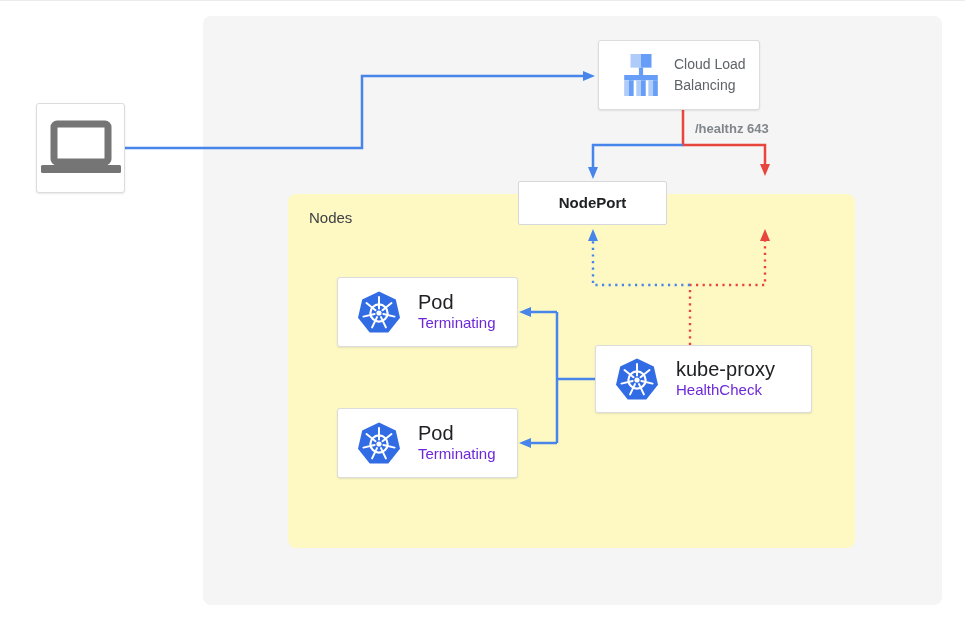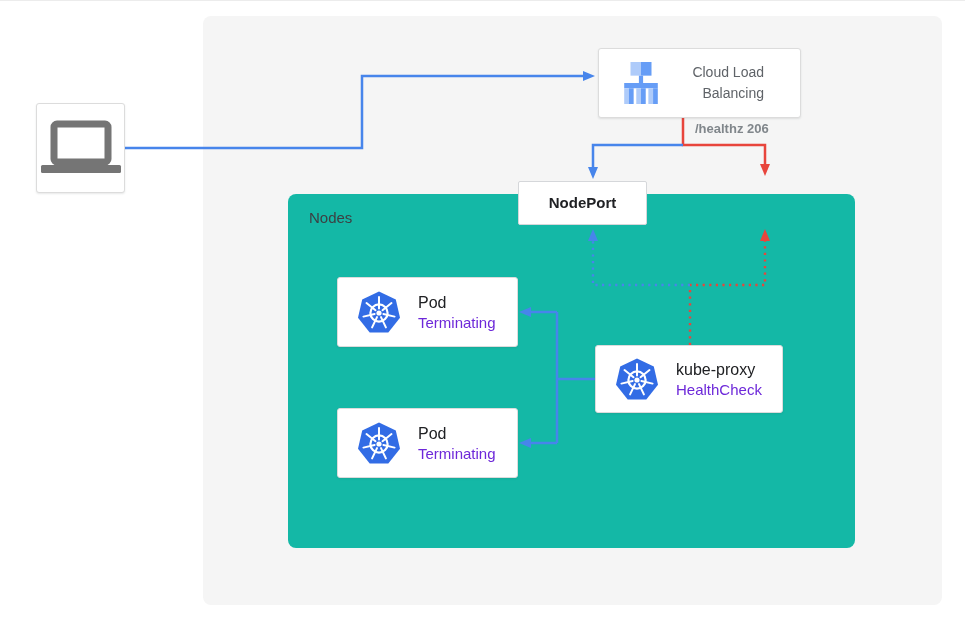--- a/index.html
+++ b/index.html
@@ -3,41 +3,41 @@
 <meta charset="utf-8">
 <style>
   html,body{margin:0;padding:0;background:#ffffff;}
   #canvas{
     position:relative;width:965px;height:623px;overflow:hidden;
     font-family:"Liberation Sans","DejaVu Sans",sans-serif;
     background:#ffffff;
   }
   .top-divider{position:absolute;left:0;top:0;width:965px;height:1px;background:#ececec;}
   .panel{position:absolute;left:203px;top:16px;width:739px;height:589px;background:#f5f5f5;border-radius:8px;}
-  .nodes-group{position:absolute;left:288px;top:194px;width:567px;height:354px;background:#14b8a6;border-radius:8px;z-index:1;}
+  .nodes-group{position:absolute;left:288px;top:194px;width:567px;height:354px;background:#fef9c3;border-radius:8px;z-index:1;}
   .nodes-label{position:absolute;left:21px;top:15px;font-size:15px;color:#3c4043;}
   svg.connectors{position:absolute;left:0;top:0;z-index:2;pointer-events:none;}
   .card{position:absolute;background:#ffffff;border:1px solid #dcdcdc;border-radius:3px;
         box-shadow:0 1px 2px rgba(60,64,67,.12);z-index:3;display:flex;align-items:center;box-sizing:border-box;}
   .client-box{left:36px;top:103px;width:89px;height:90px;justify-content:center;}
-  .clb-box{left:598px;top:48px;width:203px;height:70px;text-align:right;}
+  .clb-box{left:598px;top:40px;width:162px;height:70px;}
   .clb-icon{margin-left:23px;flex:0 0 auto;}
   .clb-label{margin-left:14px;width:90px;font-size:14px;line-height:21px;color:#5f6368;}
   .port-box{position:absolute;background:#fff;border:1px solid #d5d7da;border-radius:2px;z-index:3;
             display:flex;align-items:center;justify-content:center;text-align:center;
             font-weight:bold;font-size:15px;line-height:20px;color:#202124;box-sizing:border-box;}
-  .nodeport-box{left:518px;top:181px;width:129px;height:44px;}
+  .nodeport-box{left:518px;top:181px;width:149px;height:44px;}
   .hc-nodeport-box{left:690px;top:180px;width:150px;height:47px;}
   .k8s-card{display:flex;align-items:center;}
   .pod-box-1{left:337px;top:277px;width:181px;height:70px;}
   .pod-box-2{left:337px;top:408px;width:181px;height:70px;}
-  .kproxy-box{left:595px;top:345px;width:188px;height:68px;}
+  .kproxy-box{left:595px;top:345px;width:217px;height:68px;}
   .k8s-icon{margin-left:17px;flex:0 0 auto;}
   .card-text{margin-left:15px;}
-  .card-title{font-size:16px;color:#202124;line-height:21px;}
+  .card-title{font-size:20px;color:#202124;line-height:21px;}
   .card-subtitle{font-size:15px;color:#6d28d9;line-height:20px;}
   .healthz-label{position:absolute;left:695px;top:121px;z-index:3;font-size:13px;font-weight:bold;color:#80868b;}
 </style>
 </head>
 <body>
 
 <div id="canvas">
 
   <div class="top-divider"></div>
   <div class="panel"></div>
@@ -88,21 +88,21 @@
       <rect x="0" y="25" width="4.5" height="15" fill="#AECBFA"></rect>
       <rect x="4.5" y="25" width="4.5" height="15" fill="#669DF6"></rect>
       <rect x="11.5" y="25" width="4.5" height="15" fill="#AECBFA"></rect>
       <rect x="16" y="25" width="4.5" height="15" fill="#669DF6"></rect>
       <rect x="23" y="25" width="4.5" height="15" fill="#AECBFA"></rect>
       <rect x="27.5" y="25" width="4.5" height="15" fill="#669DF6"></rect>
     </svg>
     <div class="clb-label">Cloud Load Balancing</div>
   </div>
 
-  <div class="healthz-label">/healthz 206</div>
+  <div class="healthz-label">/healthz 643</div>
 
   <div class="port-box nodeport-box">NodePort</div>
 
 
   <div class="card k8s-card pod-box-1">
     <svg class="k8s-icon" width="48" height="48" viewBox="0 0 48 48">
       <polygon points="24,3.5 40.8,11.6 45,29.8 33.3,44.4 14.7,44.4 3,29.8 7.2,11.6" fill="#326CE5"></polygon>
       <circle cx="24" cy="25" r="8.6" fill="none" stroke="#ffffff" stroke-width="2.2"></circle>
       <circle cx="24" cy="25" r="2.6" fill="#ffffff"></circle>
       <g stroke="#ffffff" stroke-width="2" stroke-linecap="round">

